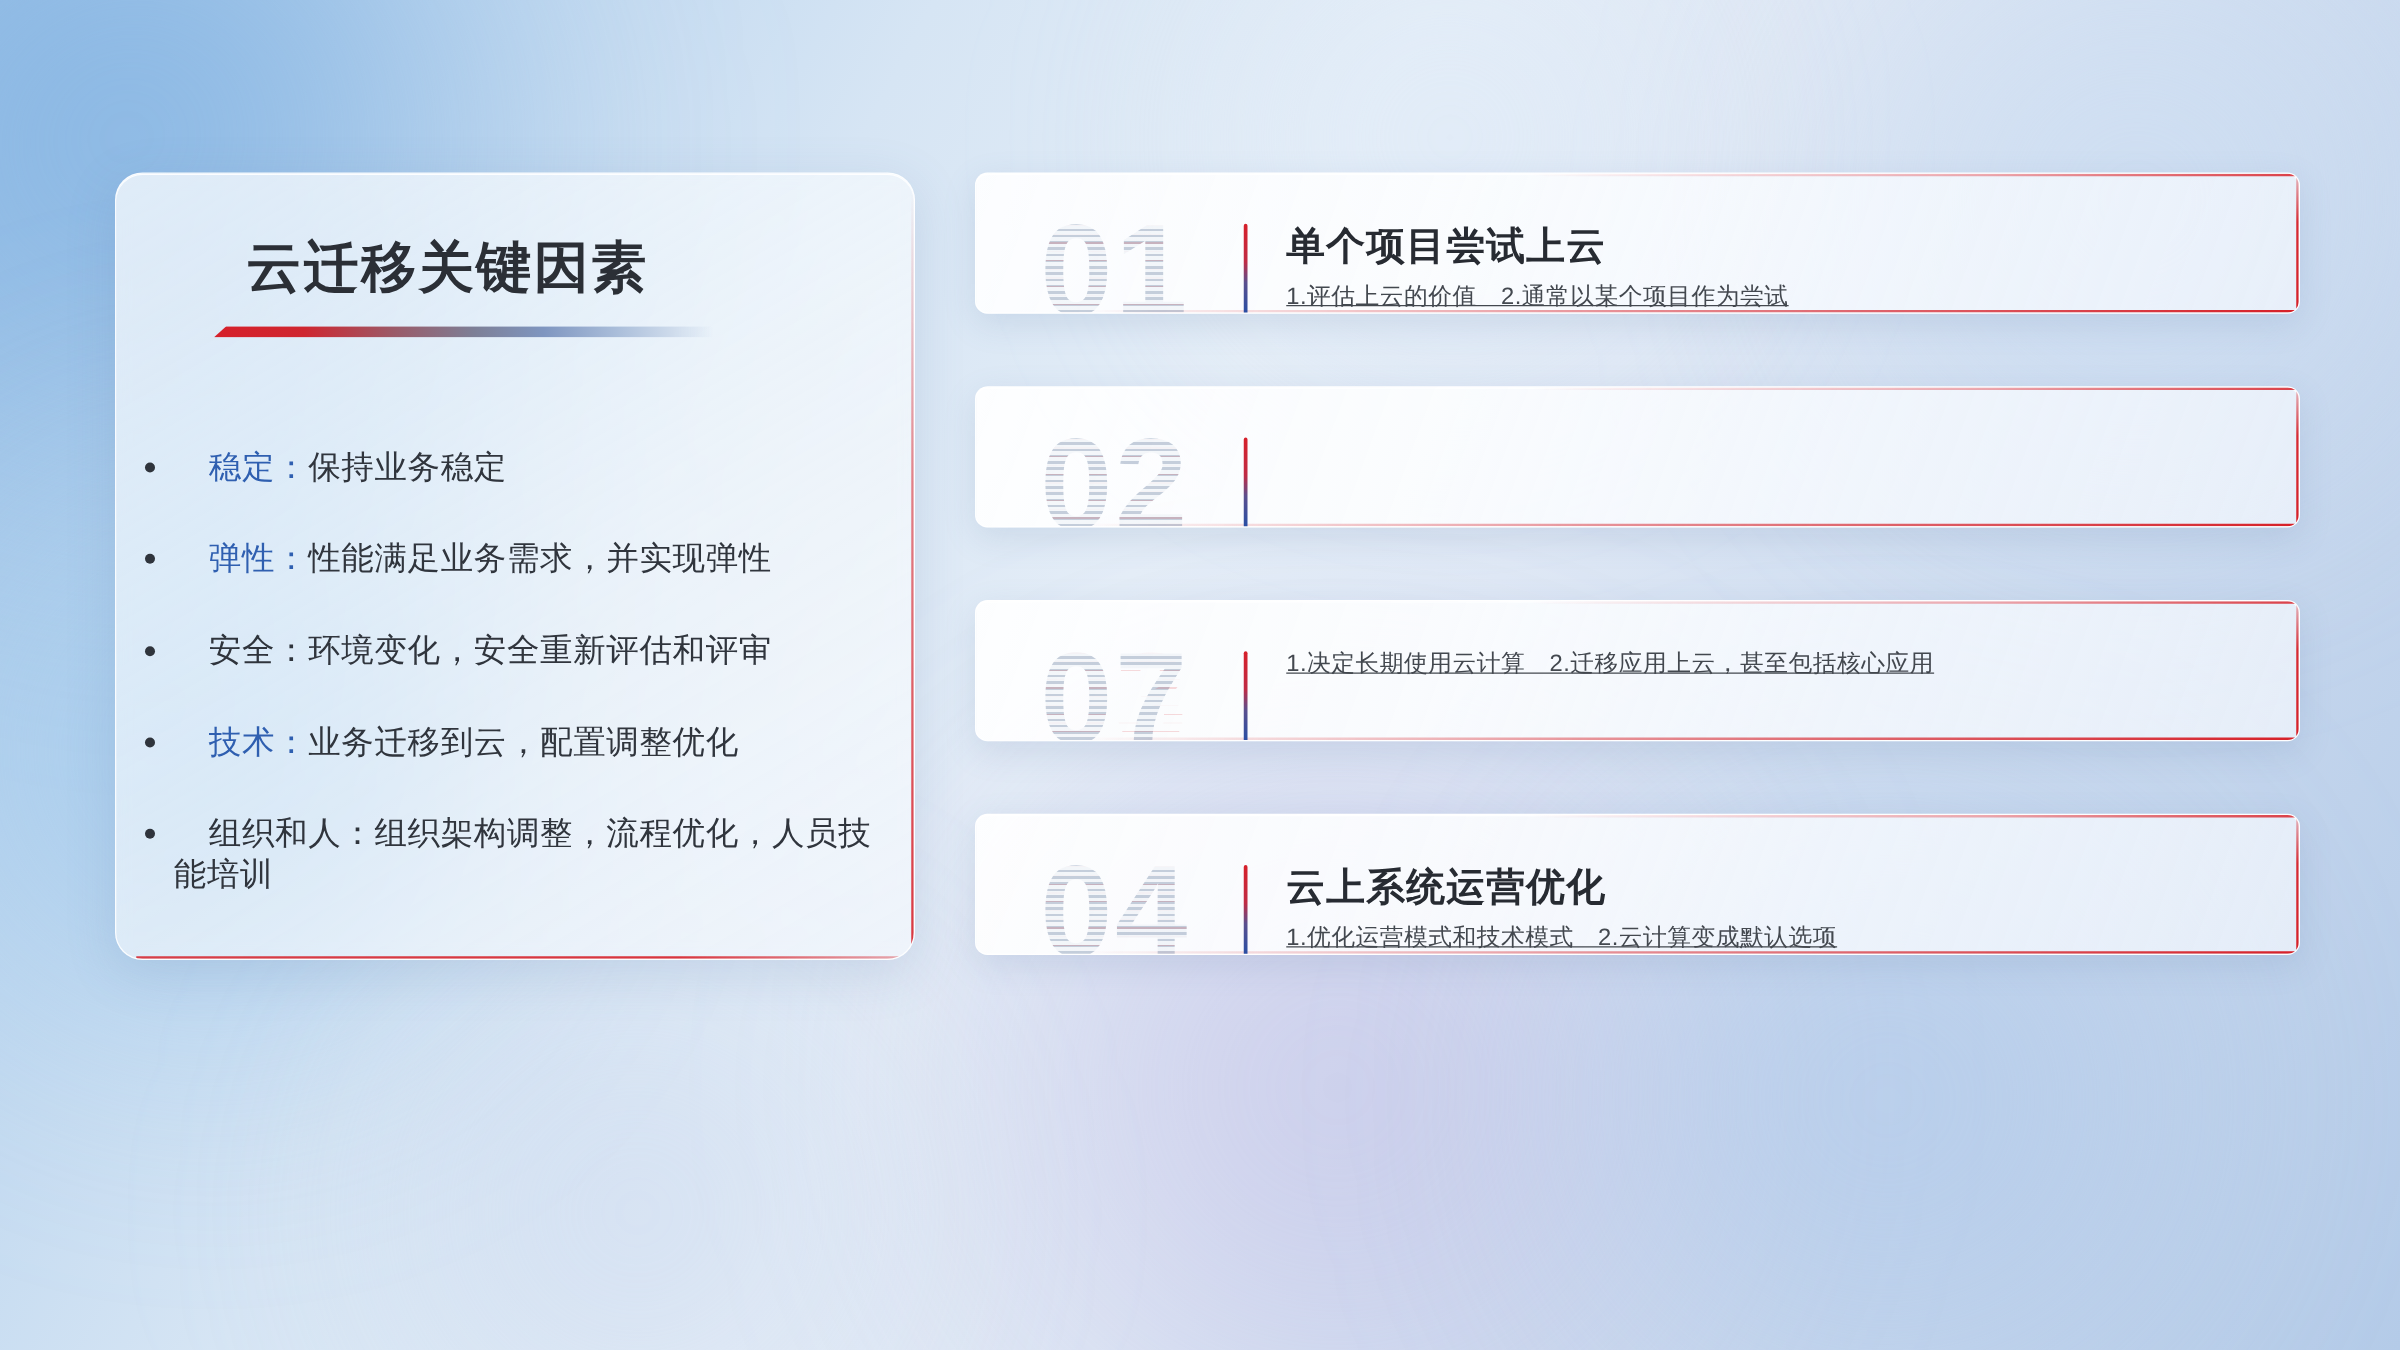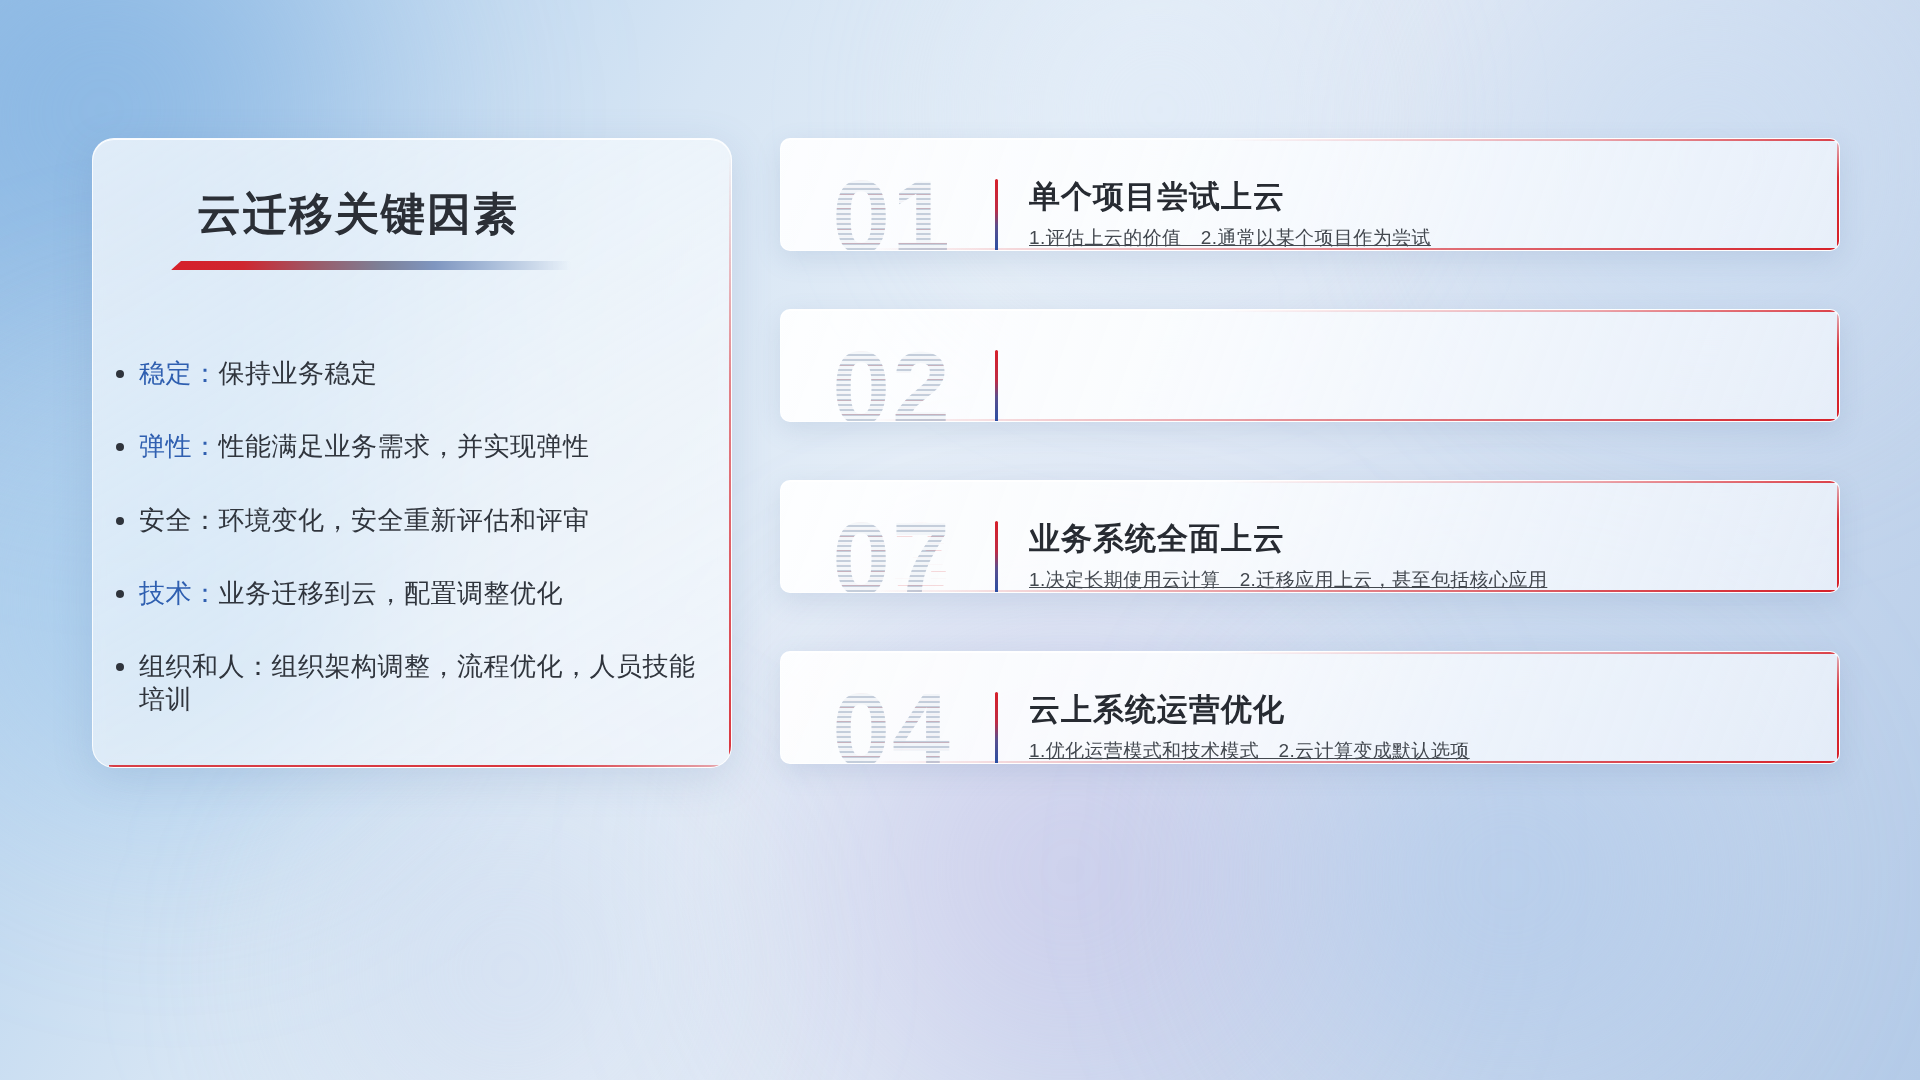--- a/index.html
+++ b/index.html
@@ -82,21 +82,21 @@
     clip-path:polygon(10px 0, 100% 0, 100% 100%, 0 100%);
     border-radius:1px;
   }
 
   .factor-list { position:absolute; left:46px; top:218px; right:34px; }
   .factor-item {
     font-size:26px; line-height:1.28; color:#2f343c;
     margin-bottom:40px; letter-spacing:.5px;
   }
   .factor-item:last-child { margin-bottom:0; }
-  .factor-key { color:#2f5fb0; }
+  .factor-key { color:#2f5fb0;margin-left:28px; }
   .factor-key.plain { color:#2f343c; }
   .factor-val { color:#30353d; }
 
   
   #cards { position:absolute; left:780px; top:138px; width:1060px; }
   .step-card {
     position:relative; height:113px; margin-bottom:58px;
     border-radius:10px;
     background:linear-gradient(110deg,
       rgba(255,255,255,.92) 0%,
@@ -204,21 +204,20 @@
         <div class="step-num" data-num="02">02</div>
         <span class="step-bar"></span>
       </article>
       <article class="step-card">
         <span class="edge-top"></span>
         <span class="edge-right"></span>
         <span class="edge-bottom"></span>
         <div class="step-num" data-num="03">07</div>
         <span class="step-bar"></span>
         <div class="step-body">
-          <h2 class="step-title">业务系统全面上云</h2>
           <p class="step-desc">1.决定长期使用云计算　2.迁移应用上云，甚至包括核心应用</p>
         </div>
       </article>
       <article class="step-card">
         <span class="edge-top"></span>
         <span class="edge-right"></span>
         <span class="edge-bottom"></span>
         <div class="step-num" data-num="04">04</div>
         <span class="step-bar"></span>
         <div class="step-body">

